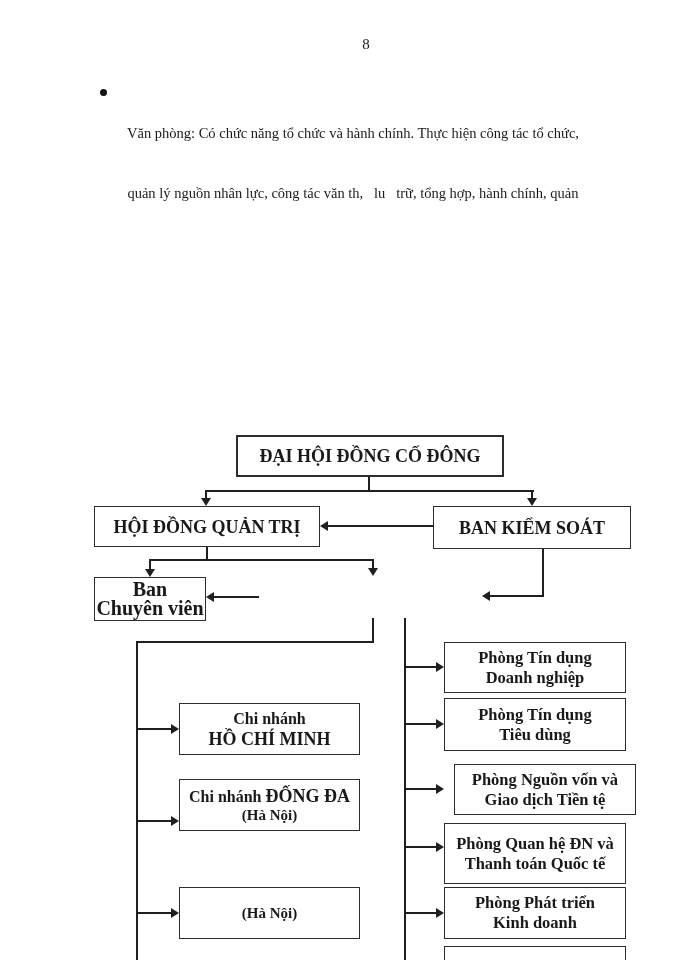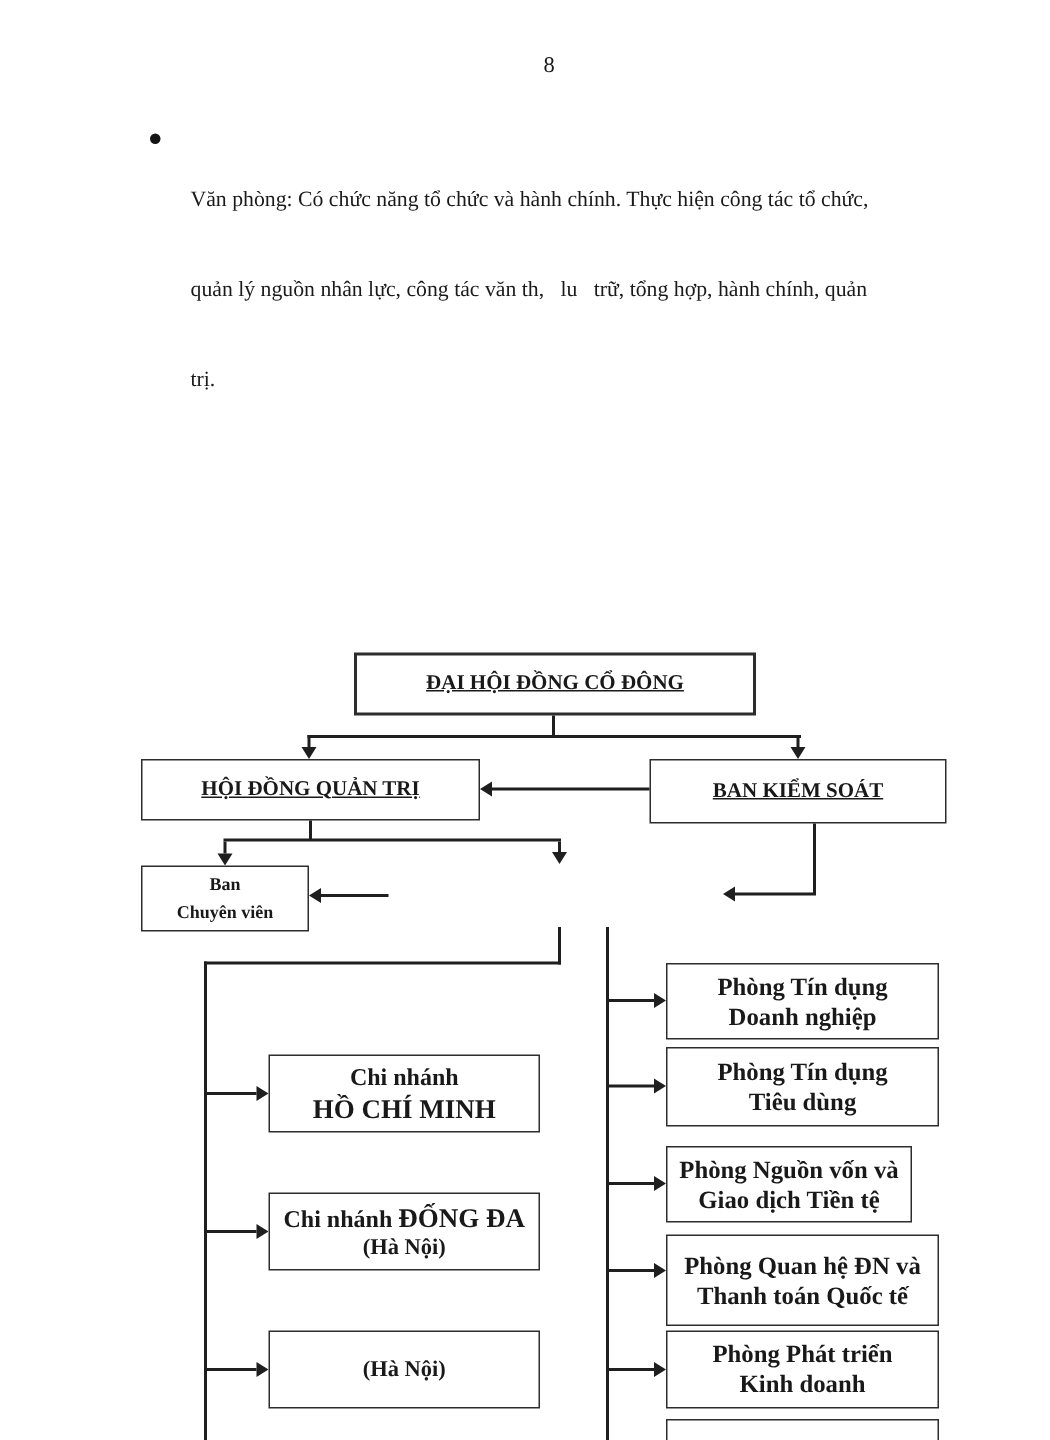--- a/index.html
+++ b/index.html
@@ -4,30 +4,30 @@
 <style>
   html,body{margin:0;padding:0;background:#e8e8e8;}
   .page{
     position:relative;width:700px;height:960px;margin:0 auto;
     background:#ffffff;overflow:hidden;
     font-family:"Liberation Serif","DejaVu Serif",serif;
     color:#1a1a1a;
   }
   .page-number{position:absolute;left:356px;top:36px;width:20px;text-align:center;font-size:15px;}
   .bullet-dot{position:absolute;left:100px;top:89px;width:7px;height:7px;border-radius:50%;background:#141414;}
-  .para{position:absolute;left:127px;top:83px;font-size:14.5px;line-height:20px;white-space:pre;}
+  .para{position:absolute;left:127px;top:83px;font-size:14.5px;line-height:20px;white-space:pre;text-align:center;}
   
   .node{
     position:absolute;border:1px solid #2d2d2d;background:#fff;
     display:flex;flex-direction:column;align-items:center;justify-content:center;
     text-align:center;font-weight:bold;color:#191919;box-sizing:border-box;
   }
-  .node.big{font-size:14px;line-height:20px;text-decoration:underline;}
+  .node.big{font-size:18px;line-height:20px;}
   .node.thick{border-width:2px;}
-  .node.small{font-size:12px;line-height:19px;}
+  .node.small{font-size:20px;line-height:19px;}
   .node.dept{font-size:16.5px;line-height:20px;}
   .branch .bpre{font-size:16px;}
   .branch .bname{font-size:18px;}
   .branch .bsub{font-size:15px;line-height:17px;}
   .branch .bl1{line-height:21px;text-align:center;}
   
   .ln{position:absolute;background:#1f1f1f;}
   .ah{position:absolute;width:0;height:0;}
   .ah.down{border-left:5px solid transparent;border-right:5px solid transparent;border-top:8px solid #1f1f1f;}
   .ah.left{border-top:5px solid transparent;border-bottom:5px solid transparent;border-right:8px solid #1f1f1f;}
@@ -37,21 +37,20 @@
 <body>
 
 <div class="page">
 
   <div class="page-number">8</div>
 
   <div class="bullet-dot"></div>
   <div class="para">
     <div>Văn phòng: Có chức năng tổ chức và hành chính. Thực hiện công tác tổ chức,</div>
     <div>quản lý nguồn nhân lực, công tác văn th,   lu   trữ, tổng hợp, hành chính, quản</div>
-    <div>trị.</div>
   </div>
 
   <div class="node big thick" style="left:236px;top:435px;width:268px;height:42px">
     <div>ĐẠI HỘI ĐỒNG CỔ ĐÔNG</div>
   </div>
 
   <div class="ln" style="left:368px;top:477px;width:2px;height:14px"></div>
   <div class="ln" style="left:205px;top:490px;width:329px;height:2px"></div>
   <div class="ln" style="left:205px;top:490px;width:2px;height:8px"></div>
   <div class="ah down" style="left:201px;top:498px"></div>
@@ -99,21 +98,21 @@
   <div class="ln" style="left:137px;top:820px;width:34px;height:2px"></div>
   <div class="ah right" style="left:171px;top:816px"></div>
   <div class="ln" style="left:137px;top:912px;width:34px;height:2px"></div>
   <div class="ah right" style="left:171px;top:908px"></div>
 
   <div class="node branch" style="left:179px;top:703px;width:181px;height:52px">
     <div class="bl1"><span class="bpre">Chi nhánh</span></div>
     <div class="bl1"><span class="bname">HỒ CHÍ MINH</span></div>
   </div>
 
-  <div class="node branch" style="left:179px;top:795px;width:181px;height:52px">
+  <div class="node branch" style="left:179px;top:779px;width:181px;height:52px">
     <div class="bl1"><span class="bpre">Chi nhánh</span> <span class="bname">ĐỐNG ĐA</span></div>
     <div class="bsub">(Hà Nội)</div>
   </div>
 
   <div class="node branch" style="left:179px;top:887px;width:181px;height:52px">
     <div class="bsub">(Hà Nội)</div>
   </div>
 
   <div class="ln" style="left:405px;top:666px;width:31px;height:2px"></div>
   <div class="ah right" style="left:436px;top:662px"></div>
@@ -129,21 +128,21 @@
   <div class="node dept" style="left:444px;top:642px;width:182px;height:51px">
     <div>Phòng Tín dụng</div>
     <div>Doanh nghiệp</div>
   </div>
 
   <div class="node dept" style="left:444px;top:698px;width:182px;height:53px">
     <div>Phòng Tín dụng</div>
     <div>Tiêu dùng</div>
   </div>
 
-  <div class="node dept" style="left:444px;top:764px;width:164px;height:51px">
+  <div class="node dept" style="left:454px;top:764px;width:182px;height:51px">
     <div>Phòng Nguồn vốn và</div>
     <div>Giao dịch Tiền tệ</div>
   </div>
 
   <div class="node dept" style="left:444px;top:823px;width:182px;height:61px">
     <div>Phòng Quan hệ ĐN và</div>
     <div>Thanh toán Quốc tế</div>
   </div>
 
   <div class="node dept" style="left:444px;top:887px;width:182px;height:52px">

